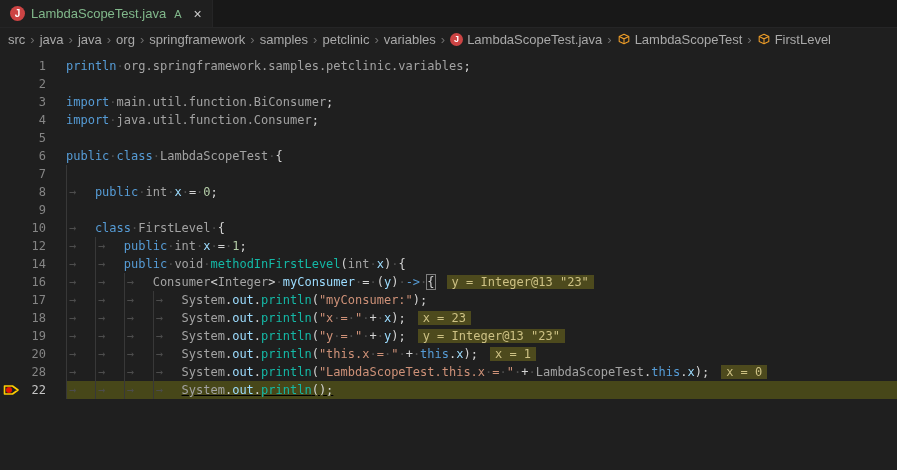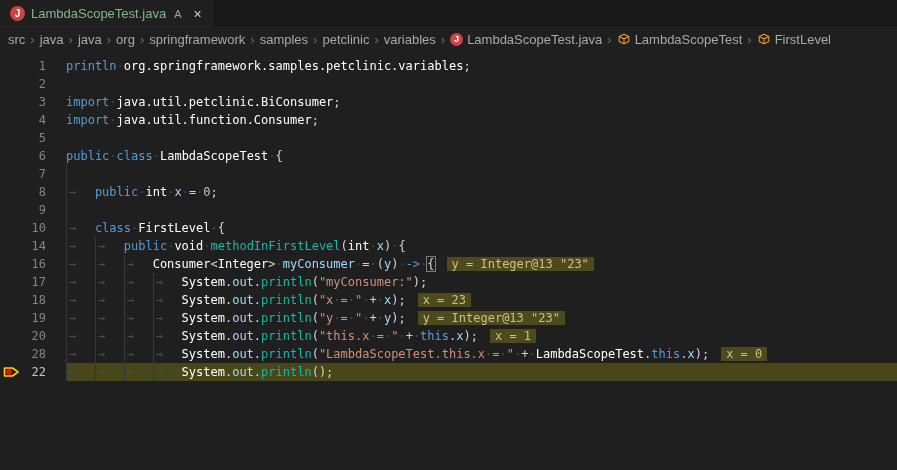--- a/index.html
+++ b/index.html
@@ -28,26 +28,26 @@
   .crumb .jicon { width:13px; height:13px; border-radius:50%; background:#cc4444; color:#fff;
                   font-size:9px; font-weight:bold; display:inline-flex; align-items:center; justify-content:center; }
 
   
   .editor { position:relative; padding-top:7px; font-family:"DejaVu Sans Mono", monospace;
             font-size:12px; line-height:18px; }
   .line { position:relative; display:flex; height:18px; }
   .num  { flex:0 0 66px; width:66px; padding-right:20px; text-align:right; color:#858585;
           cursor:pointer; user-select:none; }
   .code { flex:1 1 auto; white-space:pre; }
-  .line.current .code { background:rgba(255,255,0,0.18); }
+  .line.current .code { background:rgba(255,255,0,0.18);text-decoration:underline; }
   .line.current .num { color:#c6c6c6; }
   .gutter-ic { position:absolute; left:3px; top:2px; width:17px; height:14px; cursor:pointer; }
 
   .tk-kw  { color:#569cd6; }
-  .tk-ty  { color:#ffffff; }
+  .tk-ty  { color:#a3a3a3; }
   .tk-var { color:#9cdcfe; }
   .tk-fn  { color:#14b8a6; }
   .tk-str { color:#ce9178; }
   .tk-num { color:#b5cea8; }
   .tk-pun { color:#d4d4d4; }
   .tk-ws  { color:#4f4f4f; }
   .tk-tab { display:inline-block; width:28.9px; height:18px; vertical-align:top; color:#4d4d4d;
             border-left:1px solid #383838; padding-left:2px; }
   .tk-gd  { display:inline-block; width:28.9px; height:18px; vertical-align:top;
             border-left:1px solid #383838; }
@@ -131,21 +131,21 @@
       <div class="line">
         <div class="num">1</div>
         <div class="code"><span class="tk-kw">println</span><span class="tk-ws">·</span><span class="tk-ty">org.springframework.samples.petclinic.variables</span><span class="tk-pun">;</span></div>
       </div>
       <div class="line">
         <div class="num">2</div>
         <div class="code"></div>
       </div>
       <div class="line">
         <div class="num">3</div>
-        <div class="code"><span class="tk-kw">import</span><span class="tk-ws">·</span><span class="tk-ty">java.util.petclinic.BiConsumer</span><span class="tk-pun">;</span></div>
+        <div class="code"><span class="tk-kw">import</span><span class="tk-ws">·</span><span class="tk-ty">main.util.function.BiConsumer</span><span class="tk-pun">;</span></div>
       </div>
       <div class="line">
         <div class="num">4</div>
         <div class="code"><span class="tk-kw">import</span><span class="tk-ws">·</span><span class="tk-ty">java.util.function.Consumer</span><span class="tk-pun">;</span></div>
       </div>
       <div class="line">
         <div class="num">5</div>
         <div class="code"></div>
       </div>
       <div class="line">
@@ -160,20 +160,24 @@
         <div class="num">8</div>
         <div class="code"><span class="tk-tab">→</span><span class="tk-kw">public</span><span class="tk-ws">·</span><span class="tk-ty">int</span><span class="tk-ws">·</span><span class="tk-var">x</span><span class="tk-ws">·</span><span class="tk-pun">=</span><span class="tk-ws">·</span><span class="tk-num">0</span><span class="tk-pun">;</span></div>
       </div>
       <div class="line">
         <div class="num">9</div>
         <div class="code"><span class="tk-gd"></span></div>
       </div>
       <div class="line">
         <div class="num">10</div>
         <div class="code"><span class="tk-tab">→</span><span class="tk-kw">class</span><span class="tk-ws">·</span><span class="tk-ty">FirstLevel</span><span class="tk-ws">·</span><span class="tk-pun">{</span></div>
+      </div>
+      <div class="line">
+        <div class="num">12</div>
+        <div class="code"><span class="tk-tab">→</span><span class="tk-tab">→</span><span class="tk-kw">public</span><span class="tk-ws">·</span><span class="tk-ty">int</span><span class="tk-ws">·</span><span class="tk-var">x</span><span class="tk-ws">·</span><span class="tk-pun">=</span><span class="tk-ws">·</span><span class="tk-num">1</span><span class="tk-pun">;</span></div>
       </div>
       <div class="line">
         <div class="num">14</div>
         <div class="code"><span class="tk-tab">→</span><span class="tk-tab">→</span><span class="tk-kw">public</span><span class="tk-ws">·</span><span class="tk-ty">void</span><span class="tk-ws">·</span><span class="tk-fn">methodInFirstLevel</span><span class="tk-pun">(</span><span class="tk-ty">int</span><span class="tk-ws">·</span><span class="tk-var">x</span><span class="tk-pun">)</span><span class="tk-ws">·</span><span class="tk-pun">{</span></div>
       </div>
       <div class="line">
         <div class="num">16</div>
         <div class="code"><span class="tk-tab">→</span><span class="tk-tab">→</span><span class="tk-tab">→</span><span class="tk-ty">Consumer</span><span class="tk-pun">&lt;</span><span class="tk-ty">Integer</span><span class="tk-pun">&gt;</span><span class="tk-ws">·</span><span class="tk-var">myConsumer</span><span class="tk-ws">·</span><span class="tk-pun">=</span><span class="tk-ws">·</span><span class="tk-pun">(</span><span class="tk-var">y</span><span class="tk-pun">)</span><span class="tk-ws">·</span><span class="tk-kw">-&gt;</span><span class="tk-ws">·</span><span class="tk-brk">{</span><span class="tk-dbg">y = Integer@13 "23"</span></div>
       </div>
       <div class="line">

